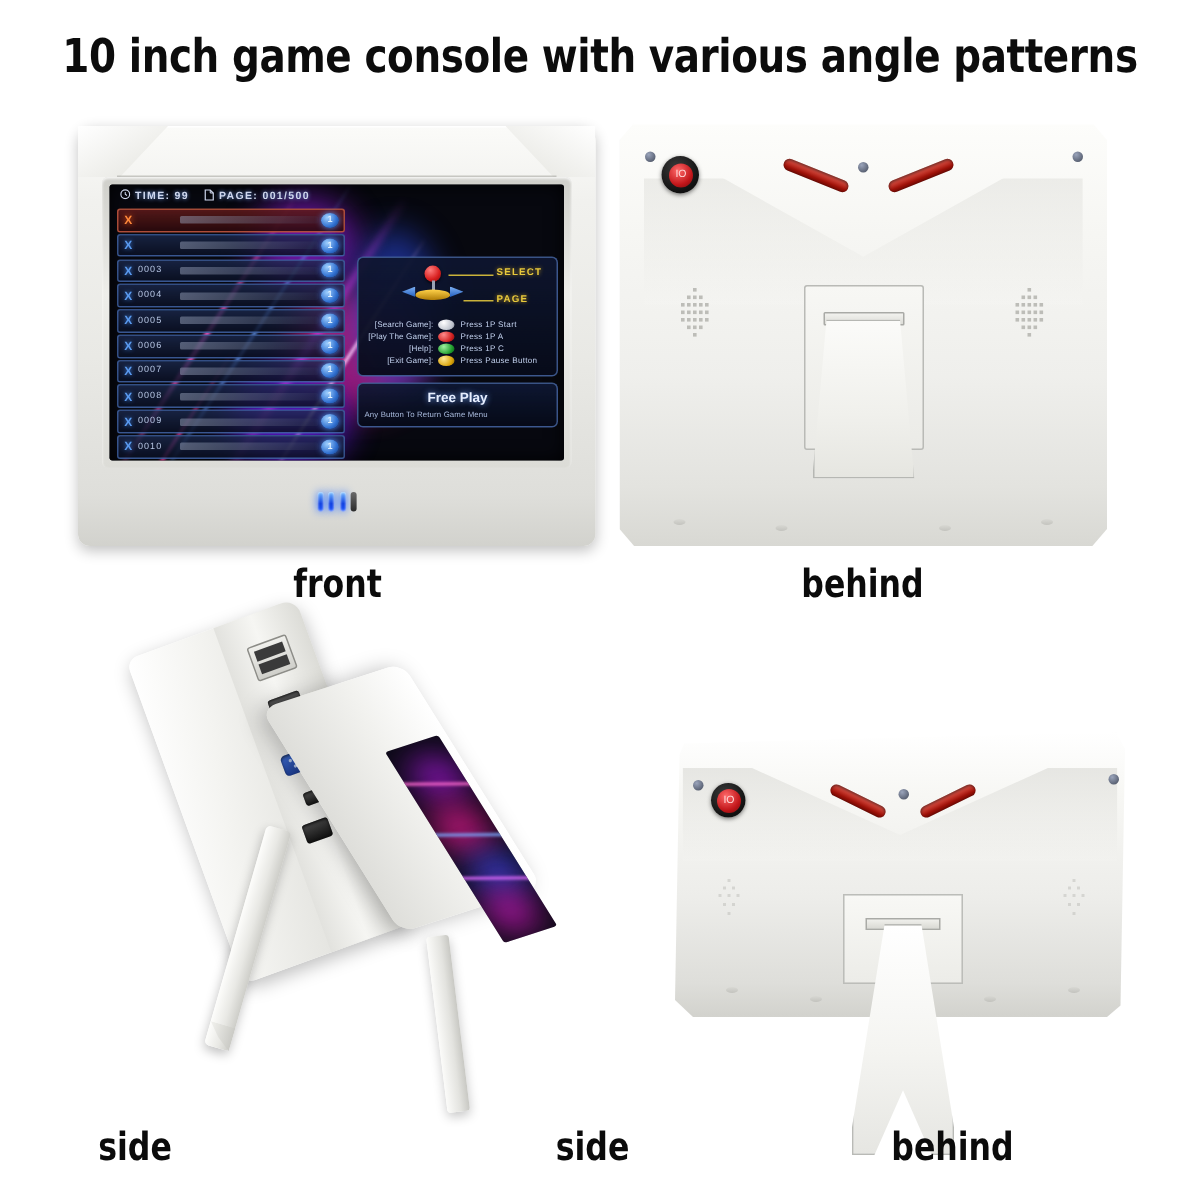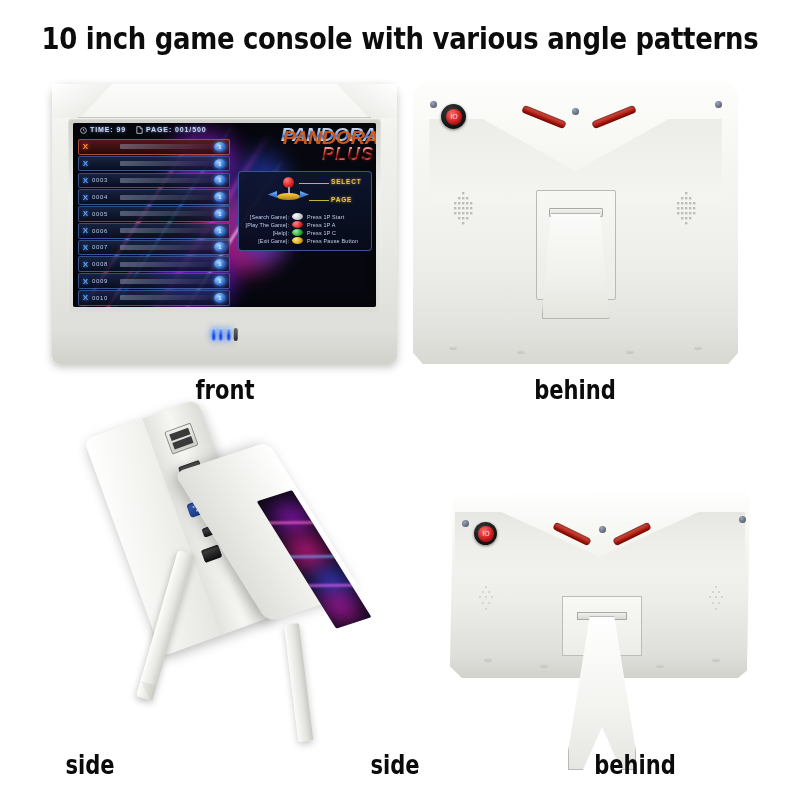--- a/index.html
+++ b/index.html
@@ -357,24 +357,20 @@
           <span class="coin">1</span>
         </div>
         <div class="row">
           <span class="xm">X</span>
           <span class="num">0010</span>
           <span class="bar"></span>
           <span class="coin">1</span>
         </div>
       </div>
 
-      <div class="logo">
-        <div class="pandora">PANDORA</div>
-        <div class="plus">PLUS</div>
-      </div>
 
       <div class="help-panel">
         <div class="joy">
           <div class="ball"></div>
           <div class="shaft"></div>
           <div class="base"></div>
           <div class="lpad"></div>
           <div class="rpad"></div>
           <div class="ln" style="left:56px;top:7px;width:30px;"></div>
           <div class="ln" style="left:66px;top:24px;width:20px;"></div>
@@ -396,20 +392,24 @@
           <span class="btn b-green"></span>
           <span class="act">Press 1P C</span>
         </div>
         <div class="hrow">
           <span class="lbl">[Exit Game]:</span>
           <span class="btn b-yellow"></span>
           <span class="act">Press Pause Button</span>
         </div>
       </div>
 
+      <div class="freeplay">
+        <div class="fp">Free Play</div>
+        <div class="sub">Any Button To Return Game Menu</div>
+      </div>
 
     </div>
   </div>
 
   <div class="front-bottom">
     <div class="leds">
       <span class="led on"></span>
       <span class="led on"></span>
       <span class="led on"></span>
       <span class="led off"></span>

